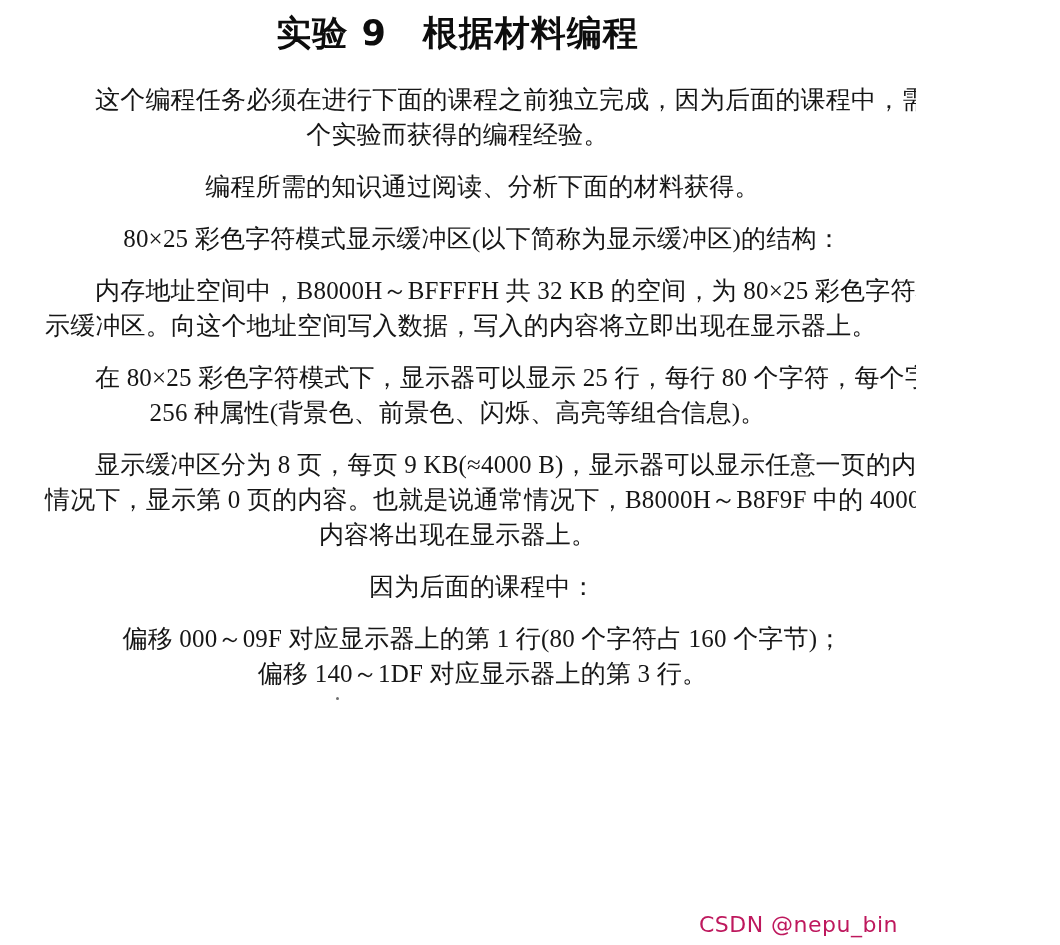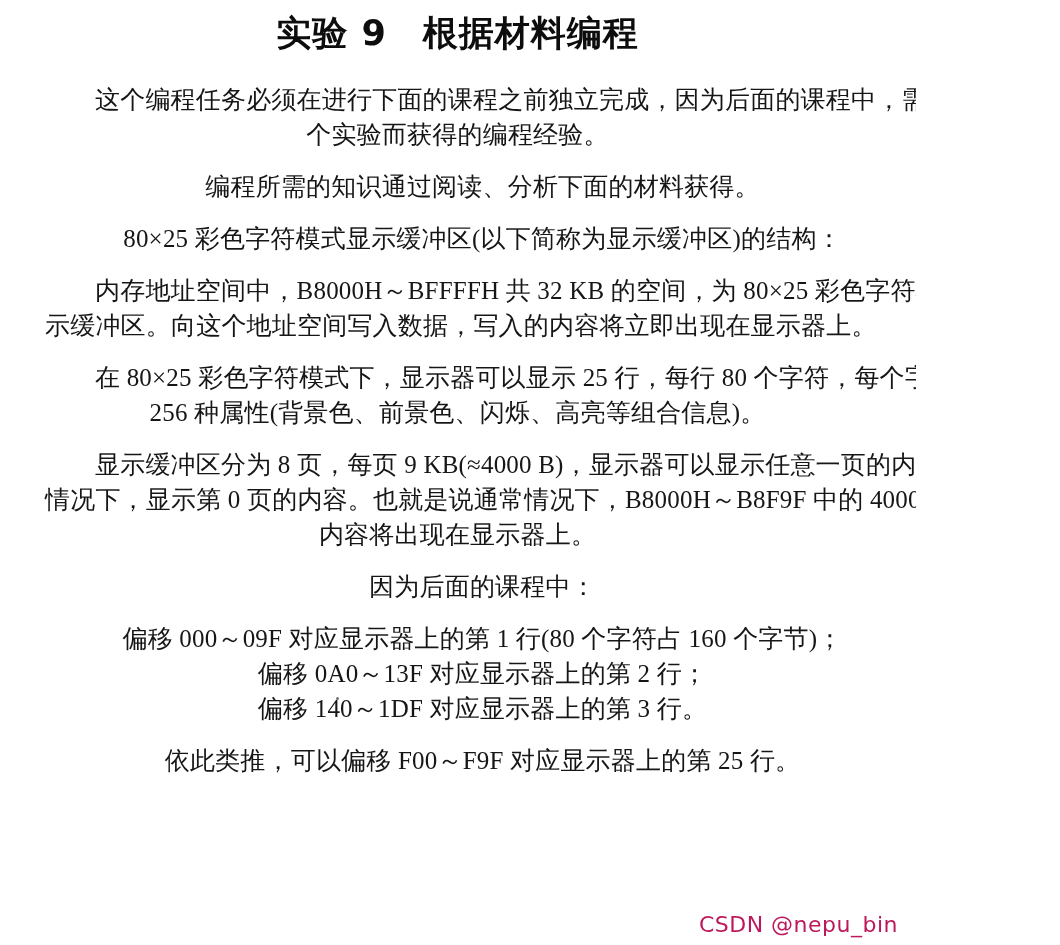--- a/index.html
+++ b/index.html
@@ -65,21 +65,19 @@
   <p class="para">80×25 彩色字符模式显示缓冲区(以下简称为显示缓冲区)的结构：</p>
   <p class="para">内存地址空间中，B8000H～BFFFFH 共 32 KB 的空间，为 80×25 彩色字符模式的显
 示缓冲区。向这个地址空间写入数据，写入的内容将立即出现在显示器上。</p>
   <p class="para">在 80×25 彩色字符模式下，显示器可以显示 25 行，每行 80 个字符，每个字符可以有
 256 种属性(背景色、前景色、闪烁、高亮等组合信息)。</p>
   <p class="para">显示缓冲区分为 8 页，每页 9 KB(≈4000 B)，显示器可以显示任意一页的内容。一般
 情况下，显示第 0 页的内容。也就是说通常情况下，B8000H～B8F9F 中的 4000 个字节的
 内容将出现在显示器上。</p>
   <p class="para">因为后面的课程中：</p>
   <p class="para list-line">偏移 000～09F 对应显示器上的第 1 行(80 个字符占 160 个字节)；</p>
-  <p class="para list-line">偏移 0A0～13F 对应显示器上的第 2 行；</p>
   <p class="para list-line">偏移 140～1DF 对应显示器上的第 3 行。</p>
-  <p class="para after-list">依此类推，可以偏移 F00～F9F 对应显示器上的第 25 行。</p>
 
   <span class="speck speck-1"></span>
   <span class="speck speck-2"></span>
 
   <div class="watermark">CSDN @nepu_bin</div>
 </div>
 
 </body></html>

